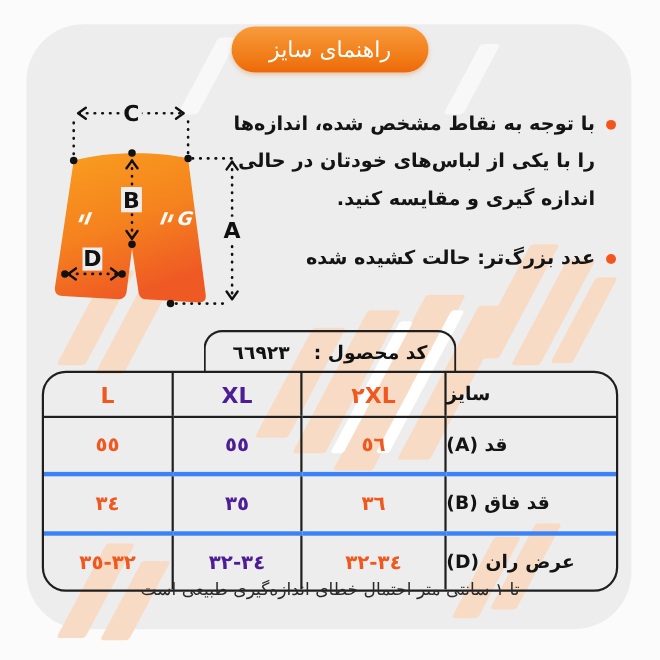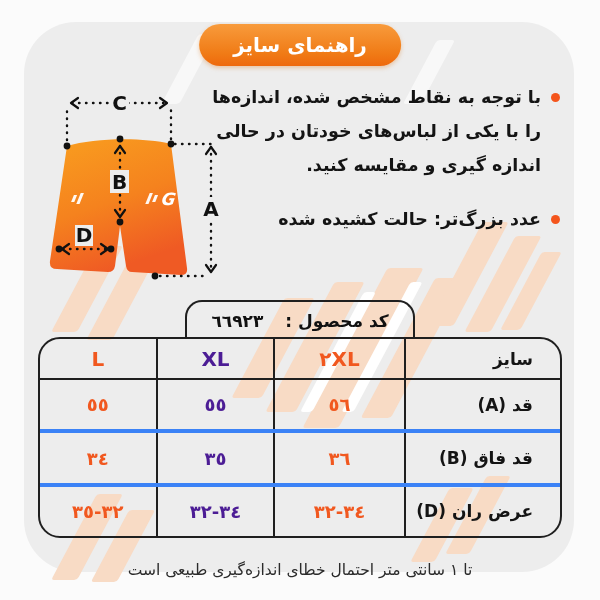--- a/index.html
+++ b/index.html
@@ -17,26 +17,26 @@
   
   .wm{position:absolute;inset:0;z-index:2;pointer-events:none;overflow:hidden;}
   .bar{position:absolute;background:#f8dbc5;transform:skewX(-28deg);border-radius:3px;}
   .bar.w{background:#ffffff;}
   
   .badge{
     position:absolute;top:24px;left:50%;transform:translateX(-50%);
     height:42px;padding:0 34px;border-radius:21px;z-index:5;
     background:linear-gradient(180deg,#f89b3c 0%,#f07b16 70%,#ee680c 100%);
     display:flex;align-items:center;justify-content:flex-end;
-    color:#ffffff;font-size:20px;font-weight:bold;
+    color:#ffffff;font-size:20px;font-weight:normal;
     box-shadow:0 2px 4px rgba(220,120,30,.35);
   }
   
   .intro{position:absolute;top:80px;right:40px;width:330px;z-index:4;direction:rtl;}
-  .bullet{display:flex;gap:10px;}
+  .bullet{display:flex;gap:10px;margin-top:16px;}
   .bullet + .bullet{margin-top:20px;}
   .dot{width:9px;height:9px;border-radius:50%;background:#f4551c;flex:0 0 9px;margin-top:13px;}
   .blines{flex:1;}
   .bline{font-size:17.5px;font-weight:700;color:#141414;line-height:34px;text-align:right;white-space:nowrap;}
   
   .diagram{position:absolute;left:34px;top:76px;z-index:4;}
   
   .tab{
     position:absolute;top:300px;left:50%;transform:translateX(-50%);
     width:226px;height:37px;z-index:4;direction:rtl;
@@ -54,25 +54,25 @@
   table.sizes td,table.sizes th{padding:0;border-left:2.5px solid #1f1f1f;vertical-align:middle;}
   table.sizes td:first-child,table.sizes th:first-child{border-left:none;}
   table.sizes thead th{border-bottom:2.5px solid #1f1f1f;height:39px;}
   table.sizes tbody tr td{border-bottom:4px solid #3b82f6;height:39px;}
   table.sizes tbody tr:last-child td{border-bottom:none;}
   .col-l{width:22.5%;} .col-xl{width:22.5%;} .col-2xl{width:25%;} .col-label{width:30%;}
   .num{direction:ltr;unicode-bidi:bidi-override;text-align:center;display:block;
        font-weight:700;font-size:18px;}
   .hdr{font-size:20px;}
   .c-or{color:#f1581f;} .c-nv{color:#4c1d95;}
-  .lbl{direction:rtl;text-align:right;padding-right:27px;display:block;
+  .lbl{direction:rtl;text-align:left;padding-right:12px;display:block;
        font-weight:700;font-size:17px;color:#141414;white-space:nowrap;}
   
   .footnote{
-    position:absolute;top:561px;left:0;width:600px;text-align:center;z-index:4;
+    position:absolute;top:527px;left:0;width:600px;text-align:center;z-index:4;
     font-size:15.5px;font-weight:500;color:#2b2b2b;direction:rtl;
   }
 </style>
 </head>
 <body>
 
 <div class="card"></div>
 
 <div class="wm">
   <span class="bar" style="left:74px;top:246px;width:26px;height:86px;"></span>

